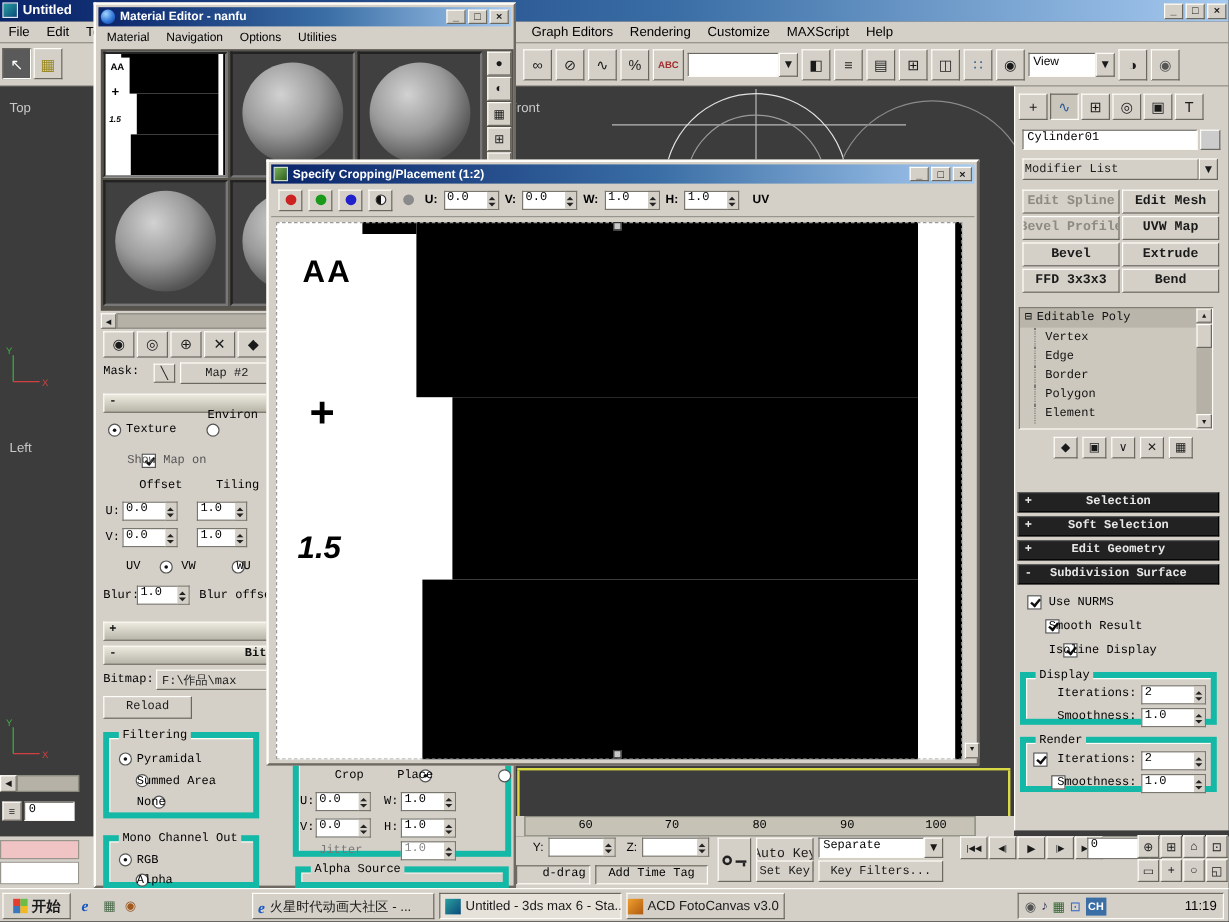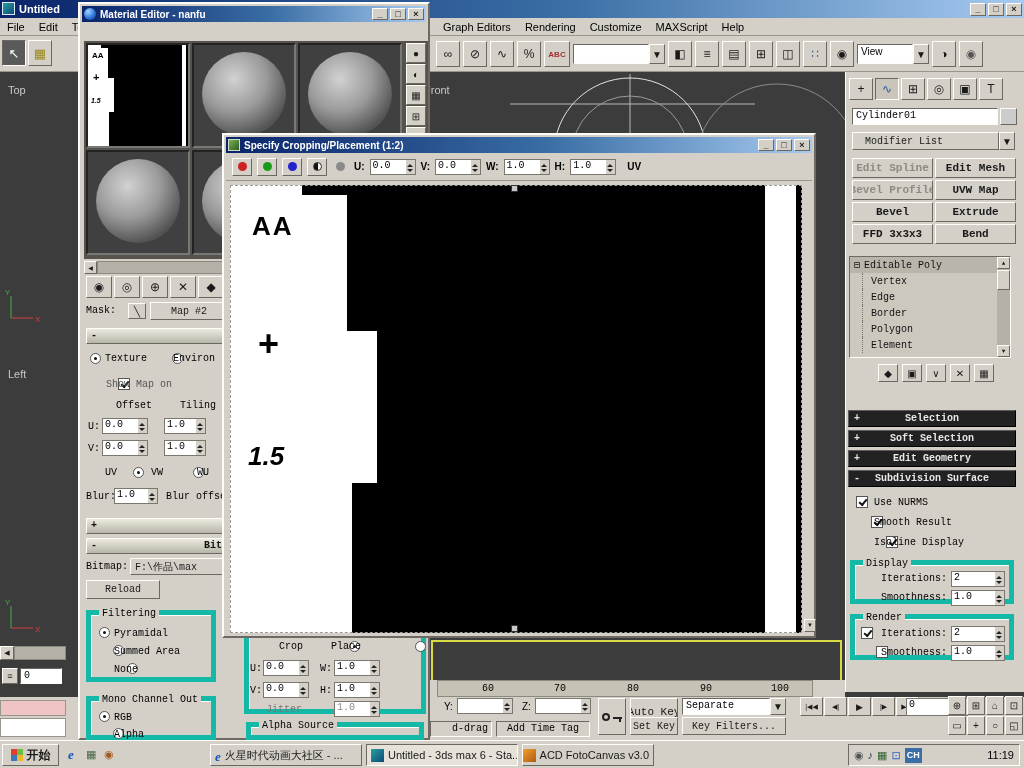--- a/index.html
+++ b/index.html
@@ -243,21 +243,21 @@
   <span class="abs btn p" style="left:875px;top:78px;width:24px;height:22px;font-size:12px;color:#2a5a9a">∿</span>
   <span class="abs btn" style="left:901px;top:78px;width:24px;height:22px;font-size:12px">⊞</span>
   <span class="abs btn" style="left:927px;top:78px;width:24px;height:22px;font-size:12px">◎</span>
   <span class="abs btn" style="left:953px;top:78px;width:24px;height:22px;font-size:12px">▣</span>
   <span class="abs btn" style="left:979px;top:78px;width:24px;height:22px;font-size:12px">T</span>
 
   <span class="abs fld max" style="left:852px;top:108px;width:146px;height:17px">Cylinder01</span>
   <span class="abs btn" style="left:1000px;top:108px;width:17px;height:17px;background:#cccccc"></span>
 
   <span class="abs" style="left:852px;top:132px;display:flex">
-    <span class="btn max" style="width:147px;height:18px;justify-content:flex-start;padding-left:12px">Modifier List</span>
+    <span class="btn max" style="width:147px;height:18px;justify-content:flex-start;padding-left:1px">Modifier List</span>
     <span class="btn" style="width:16px;height:18px">▼</span>
   </span>
 
   <span class="abs btn dis max" style="left:852px;top:158px;width:81px;height:20px;font-weight:bold;font-size:11px">Edit Spline</span>
   <span class="abs btn max" style="left:935px;top:158px;width:81px;height:20px;font-weight:bold;font-size:11px">Edit Mesh</span>
   <span class="abs btn dis max" style="left:852px;top:180px;width:81px;height:20px;font-weight:bold;font-size:11px">Bevel Profile</span>
   <span class="abs btn max" style="left:935px;top:180px;width:81px;height:20px;font-weight:bold;font-size:11px">UVW Map</span>
   <span class="abs btn max" style="left:852px;top:202px;width:81px;height:20px;font-weight:bold;font-size:11px">Bevel</span>
   <span class="abs btn max" style="left:935px;top:202px;width:81px;height:20px;font-weight:bold;font-size:11px">Extrude</span>
   <span class="abs btn max" style="left:852px;top:224px;width:81px;height:20px;font-weight:bold;font-size:11px">FFD 3x3x3</span>
@@ -362,20 +362,26 @@
   
   <div class="abs face bout" style="left:78px;top:2px;width:352px;height:738px;z-index:10">
     <div class="abs tbar" style="left:2px;top:2px;right:2px;height:16px">
       <span style="width:12px;height:12px;margin-left:2px;border-radius:50%;background:radial-gradient(circle at 35% 30%,#9fd4ff,#2a6fd4 60%,#123a8a)"></span>
       <span style="margin-left:4px;font-size:10px">Material Editor - nanfu</span>
       <span class="wbtns">
         <span class="btn wb" style="height:12px">_</span>
         <span class="btn wb" style="height:12px">□</span>
         <span class="btn wb" style="height:12px">×</span>
       </span>
+    </div>
+    <div class="abs" style="left:2px;top:20px;right:2px;height:15px;display:flex;align-items:center">
+      <span class="mitem" style="font-size:10px">Material</span>
+      <span class="mitem" style="font-size:10px">Navigation</span>
+      <span class="mitem" style="font-size:10px">Options</span>
+      <span class="mitem" style="font-size:10px">Utilities</span>
     </div>
 
     <div class="abs" style="left:4px;top:37px;width:344px;height:218px;background:#56534c">
 
       <div class="slot" style="left:2px;top:2px;background:#fff">
         <span class="blk" style="left:13px;top:0;width:8px;height:3px"></span>
         <span class="blk" style="left:20px;top:0;width:74px;height:33px"></span>
         <span class="blk" style="left:26px;top:33px;width:68px;height:34px"></span>
         <span class="blk" style="left:21px;top:67px;width:73px;height:34px"></span>
         <span class="blk" style="left:98px;top:0;width:2px;height:101px"></span>
@@ -424,21 +430,21 @@
     <span class="abs btn" style="left:48px;top:299px;width:18px;height:16px">╲</span>
     <span class="abs btn max" style="left:70px;top:298px;width:78px;height:18px">Map #2</span>
 
     <div class="abs roll" style="left:6px;top:324px;width:338px;height:16px;line-height:14px">
       <span class="abs" style="left:4px">-</span><span>Coordinates</span>
     </div>
 
     <span class="abs rad s" style="left:10px;top:348px"></span>
     <span class="abs lbl max" style="left:25px;top:349px">Texture</span>
     <span class="abs rad" style="left:78px;top:348px"></span>
-    <span class="abs lbl max" style="left:93px;top:349px">Environ</span>
+    <span class="abs lbl max" style="left:93px;top:337px">Environ</span>
 
     <span class="abs chk c" style="left:10px;top:374px"></span>
     <span class="abs lbl max" style="left:26px;top:375px;color:#555">Show Map on</span>
 
     <span class="abs lbl max" style="left:36px;top:396px">Offset</span>
     <span class="abs lbl max" style="left:100px;top:396px">Tiling</span>
 
     <span class="abs lbl max" style="left:8px;top:417px">U:</span>
     <span class="spin abs" style="left:22px;top:414px;width:46px">
         <span class="sv">0.0</span>

